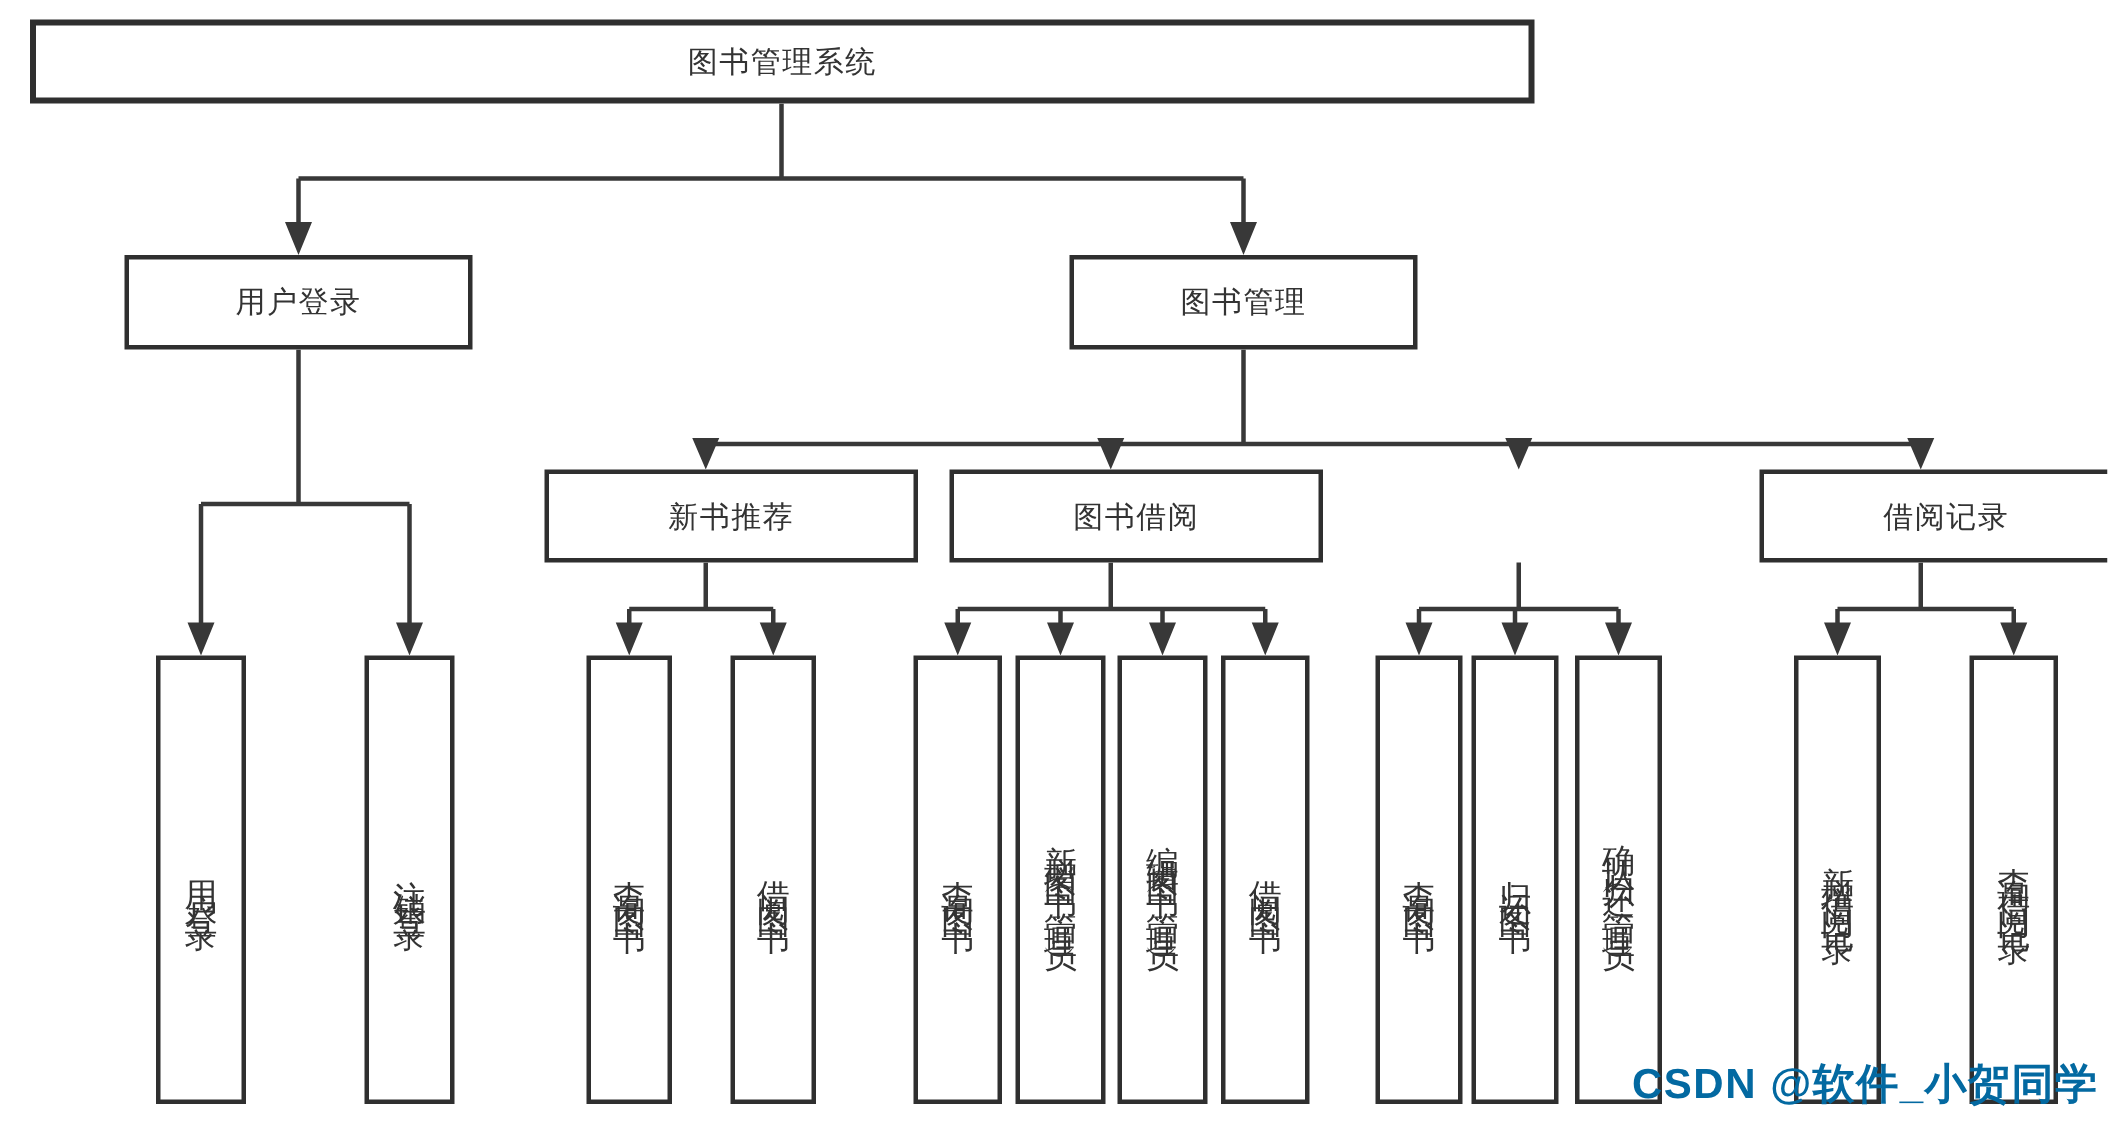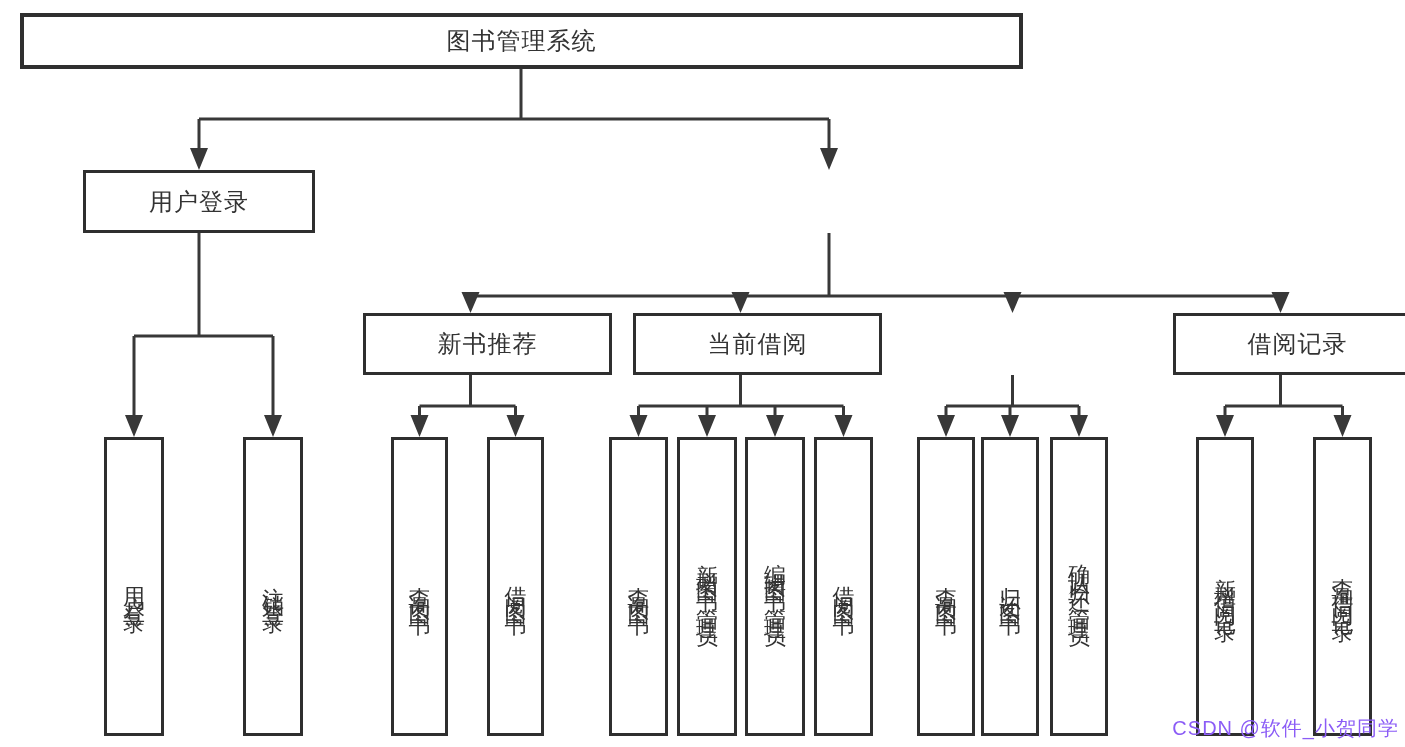--- a/index.html
+++ b/index.html
@@ -11,43 +11,44 @@
     overflow:hidden;
   }
   .node{
     position:absolute;
     box-sizing:border-box;
     background:#ffffff;
     border:3px solid #2f2f2f;
     display:flex;align-items:center;justify-content:center;
     color:#333333;
   }
-  .h-label{font-size:24px;letter-spacing:1px;white-space:nowrap;font-family:Liberation Mono, monospace;}
+  .h-label{font-size:20px;letter-spacing:1px;white-space:nowrap;font-family:Liberation Mono, monospace;}
   .root{left:20px;top:13px;width:1003px;height:56px;border-width:4px;}
   .lvl2{top:170px;width:232px;height:63px;}
   .lvl3{top:313px;width:249px;height:62px;}
   .leaf{
     top:437px;height:299px;
     writing-mode:vertical-rl;
     text-orientation:upright;
     font-size:22px;
     letter-spacing:9px;
     line-height:1;
     text-align:center;
   }
   svg.wires{position:absolute;left:0;top:0;pointer-events:none;}
   .wire{stroke:#383838;stroke-width:3;fill:none;}
   .arrow{fill:#383838;stroke:none;}
   .watermark{
     position:absolute;
     right:6px;bottom:5px;
-    font-size:20px;
-    color:#8b5cf6;
+    font-size:28px;
+    color:#0369a1;
     letter-spacing:1px;
     white-space:nowrap;
+    font-weight:bold;
   }
 </style>
 </head>
 <body>
 
 <div id="canvas">
 
   <svg class="wires" width="1405" height="747">
 
     <path class="wire" d="M521,69 V119 M199,119 H829 M199,119 V150 M829,119 V150"></path>
@@ -79,23 +80,24 @@
       M937,415 L955,415 L946,437 Z
       M1001,415 L1019,415 L1010,437 Z
       M1070,415 L1088,415 L1079,437 Z
       M1216,415 L1234,415 L1225,437 Z
       M1333.5,415 L1351.5,415 L1342.5,437 Z"></path>
   </svg>
 
   <div class="node root h-label">图书管理系统</div>
 
   <div class="node lvl2 h-label" style="left:83px">用户登录</div>
+  <div class="node lvl2 h-label" style="left:713px">图书管理</div>
 
   <div class="node lvl3 h-label" style="left:363px">新书推荐</div>
-  <div class="node lvl3 h-label" style="left:633px">当前借阅</div>
+  <div class="node lvl3 h-label" style="left:633px">图书借阅</div>
   <div class="node lvl3 h-label" style="left:1173px">借阅记录</div>
 
   <div class="node leaf" style="left:104px;width:60px">用户登录</div>
   <div class="node leaf" style="left:243px;width:60px">注销登录</div>
 
   <div class="node leaf" style="left:391px;width:57px">查询图书</div>
   <div class="node leaf" style="left:487px;width:57px">借阅图书</div>
 
   <div class="node leaf" style="left:609px;width:59px">查询图书</div>
   <div class="node leaf" style="left:677px;width:60px">新增图书（管理员）</div>

